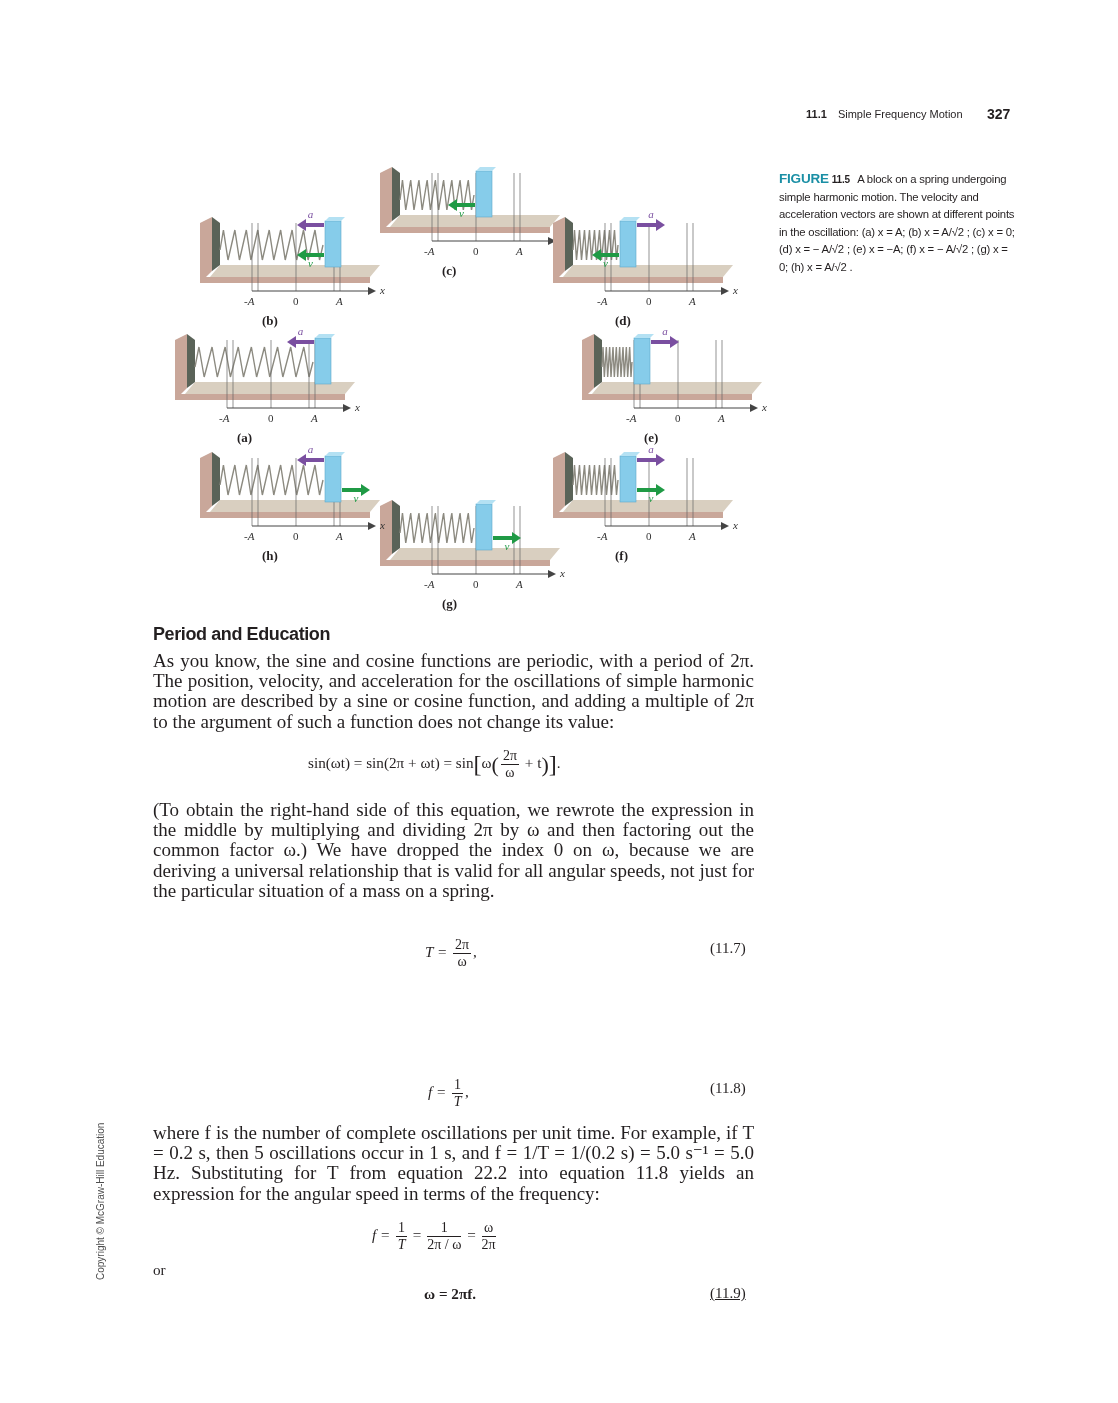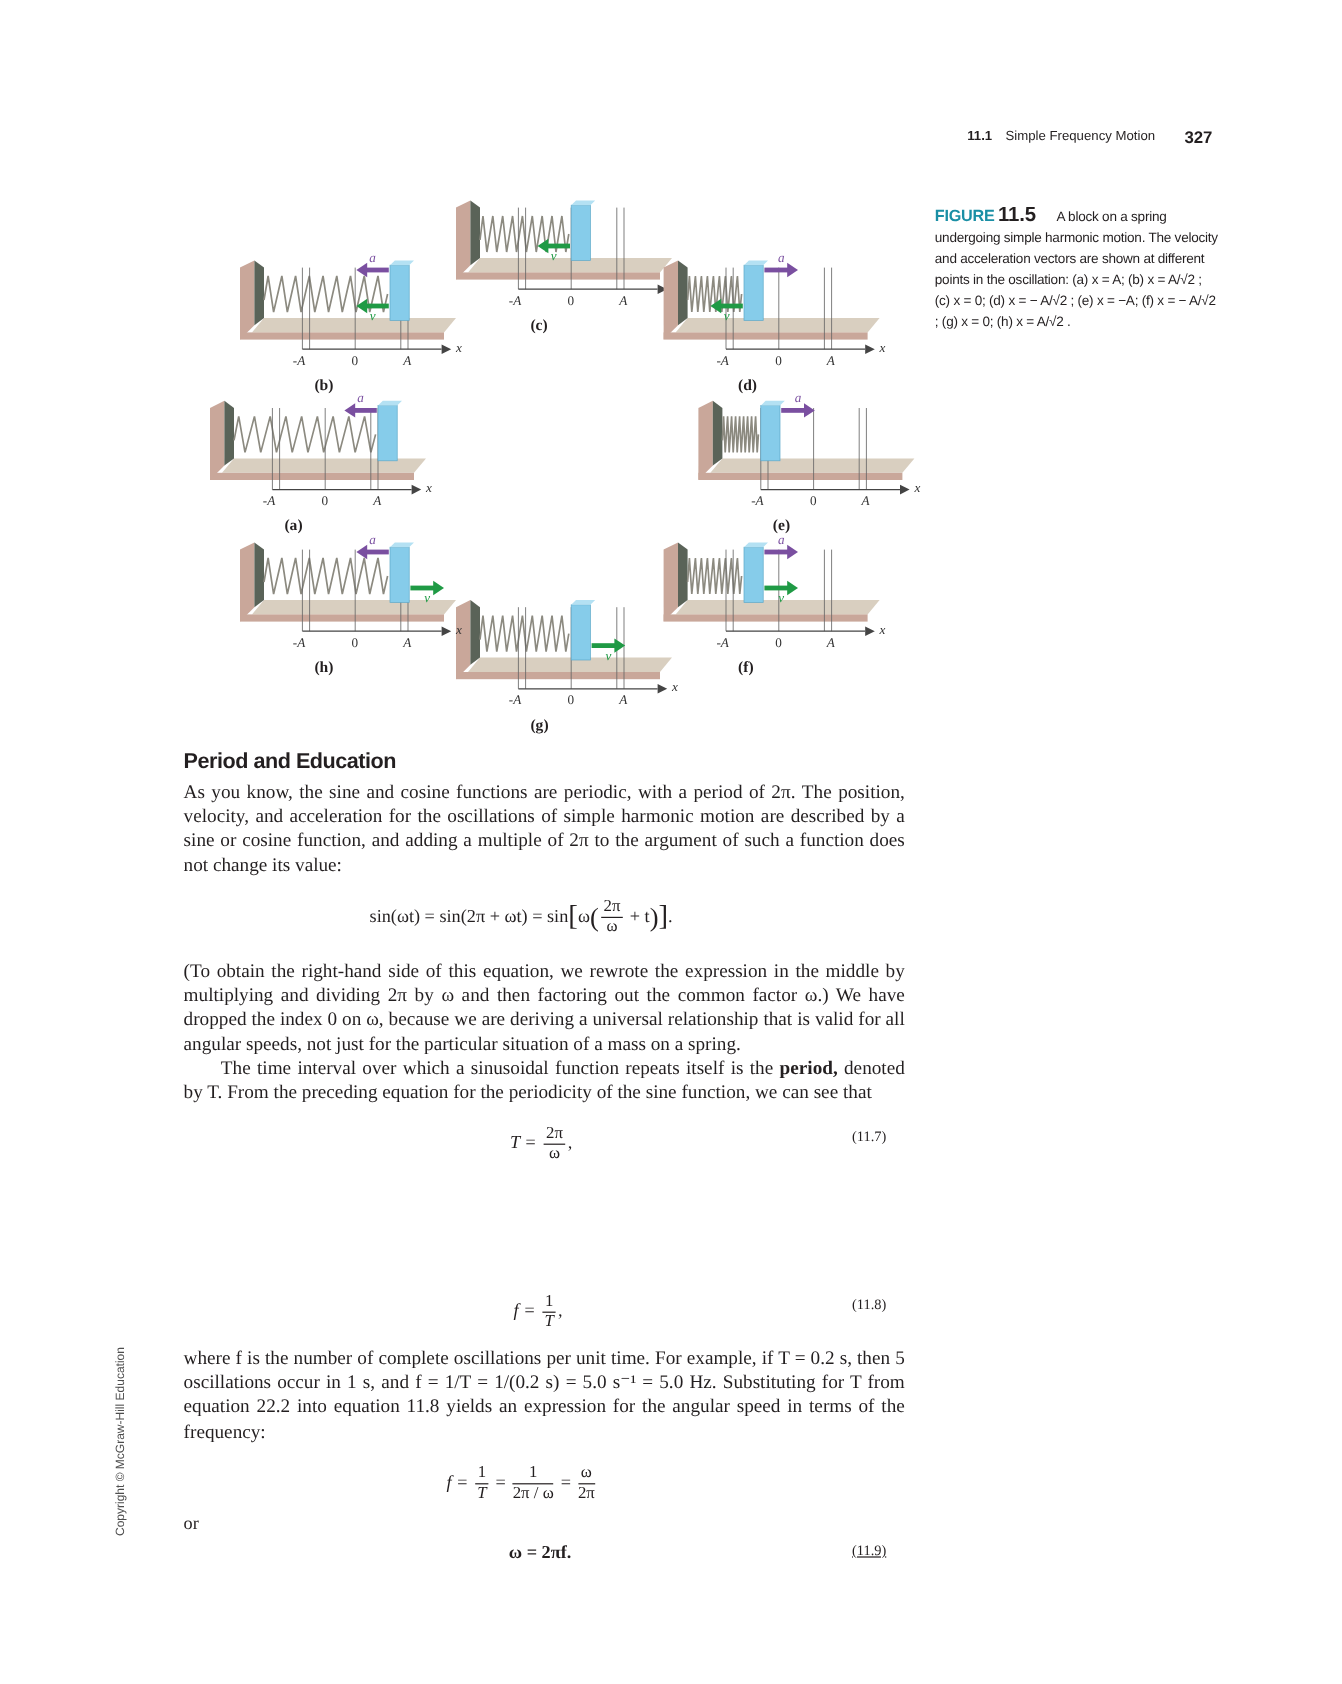--- a/index.html
+++ b/index.html
@@ -9,39 +9,39 @@
 
   
   .run-head { top: 108px; left: 806px; font-family: "Liberation Sans", sans-serif; font-size: 11px; color: #231f20; }
   .run-head .sec { font-weight: bold; margin-right: 8px; }
   .page-num { top: 106px; left: 987px; font-family: "Liberation Sans", sans-serif; font-size: 14px; font-weight: bold; }
 
   
   .caption { top: 170px; left: 779px; width: 236px; font-family: "Liberation Sans", sans-serif;
              font-size: 11.3px; line-height: 17.5px; color: #231f20; letter-spacing: -0.2px; }
   .caption .fig-label { color: #1a8fa5; font-weight: bold; font-size: 13.5px; }
-  .caption .fig-num { color: #231f20; font-weight: bold; font-size: 17px; margin-right: 15px; }
+  .caption .fig-num { color: #231f20; font-weight: bold; font-size: 10px; margin-right: 5px; }
 
   
   .panel { position: absolute; width: 190px; height: 150px; }
   .panel svg { position: absolute; left: 0; top: 0; overflow: visible; }
   .panel-label { position: absolute; font-family: "Liberation Serif", serif; font-weight: bold; font-size: 13px; }
   .tick-label { position: absolute; font-family: "Liberation Serif", serif; font-size: 11px; color: #333; }
   .tick-label.it { font-style: italic; }
 
   
   .heading { top: 624px; left: 153px; font-family: "Liberation Sans", sans-serif; font-weight: bold;
              font-size: 18px; letter-spacing: -0.4px; color: #231f20; }
-  .para { position: absolute; left: 153px; width: 601px; font-size: 16px; line-height: 20.2px;
+  .para { position: absolute; left: 153px; width: 601px; font-size: 19px; line-height: 20.2px;
           text-align: justify; color: #231f20; }
   .para p { margin: 0; }
   .para .indent { text-indent: 31px; }
   .para b { font-weight: bold; }
   .eq { position: absolute; font-size: 15.2px; white-space: nowrap; }
-  .eq-num { position: absolute; left: 710px; font-size: 12px; }
+  .eq-num { position: absolute; left: 710px; font-size: 15px; }
   .frac { display: inline-block; vertical-align: middle; text-align: center; margin: 0 2px; }
   .frac .num { display: block; border-bottom: 1px solid #231f20; padding: 0 2px; line-height: 16px; font-size: 14px; }
   .frac .den { display: block; line-height: 16px; font-size: 14px; }
   .copyright { left: 95px; top: 1280px; transform: rotate(-90deg); transform-origin: left top;
                font-family: "Liberation Sans", sans-serif; font-size: 10px; color: #4d4d4d; white-space: nowrap; }
 </style>
 </head>
 <body>
 
 <div class="abs run-head">
@@ -285,21 +285,20 @@
 <div class="para" style="top:651px;">
   <p>As you know, the sine and cosine functions are periodic, with a period of 2π. The position, velocity, and acceleration for the oscillations of simple harmonic motion are described by a sine or cosine function, and adding a multiple of 2π to the argument of such a function does not change its value:</p>
 </div>
 
 <div class="eq" style="top:748px; left:308px;">
   <span>sin(ωt) = sin(2π + ωt) = sin</span><span style="font-size:24px; vertical-align:middle;">[</span><span>ω</span><span style="font-size:22px; vertical-align:middle;">(</span><span class="frac"><span class="num">2π</span><span class="den">ω</span></span> <span>+ t</span><span style="font-size:22px; vertical-align:middle;">)</span><span style="font-size:24px; vertical-align:middle;">]</span><span>.</span>
 </div>
 
 <div class="para" style="top:800px;">
   <p>(To obtain the right-hand side of this equation, we rewrote the expression in the middle by multiplying and dividing 2π by ω and then factoring out the common factor ω.) We have dropped the index 0 on ω, because we are deriving a universal relationship that is valid for all angular speeds, not just for the particular situation of a mass on a spring.</p>
-  <p class="indent"><span>The time interval over which a sinusoidal function repeats itself is the </span><b>period,</b><span> denoted by T. From the preceding equation for the periodicity of the sine function, we can see that</span></p>
 </div>
 
 <div class="eq" style="top:937px; left:425px;">
   <i>T =</i>
   <span class="frac"><span class="num">2π</span><span class="den">ω</span></span><span>,</span>
 </div>
 <div class="eq-num" style="top:940px;">(11.7)</div>
 
 <div class="para" style="top:980px;">
 </div>

